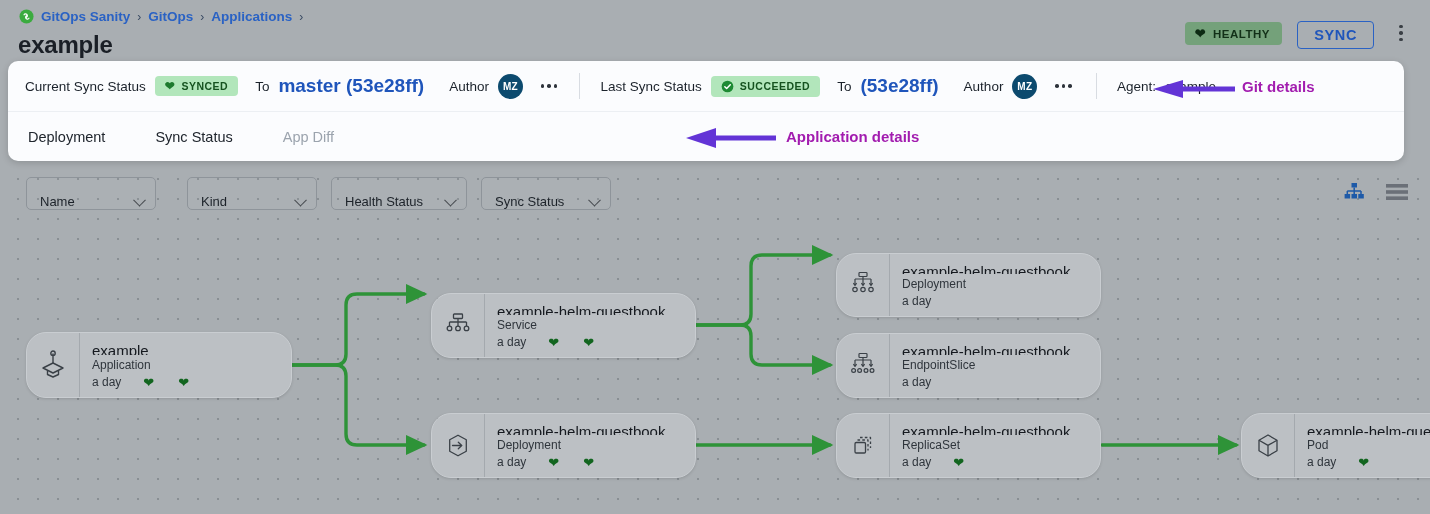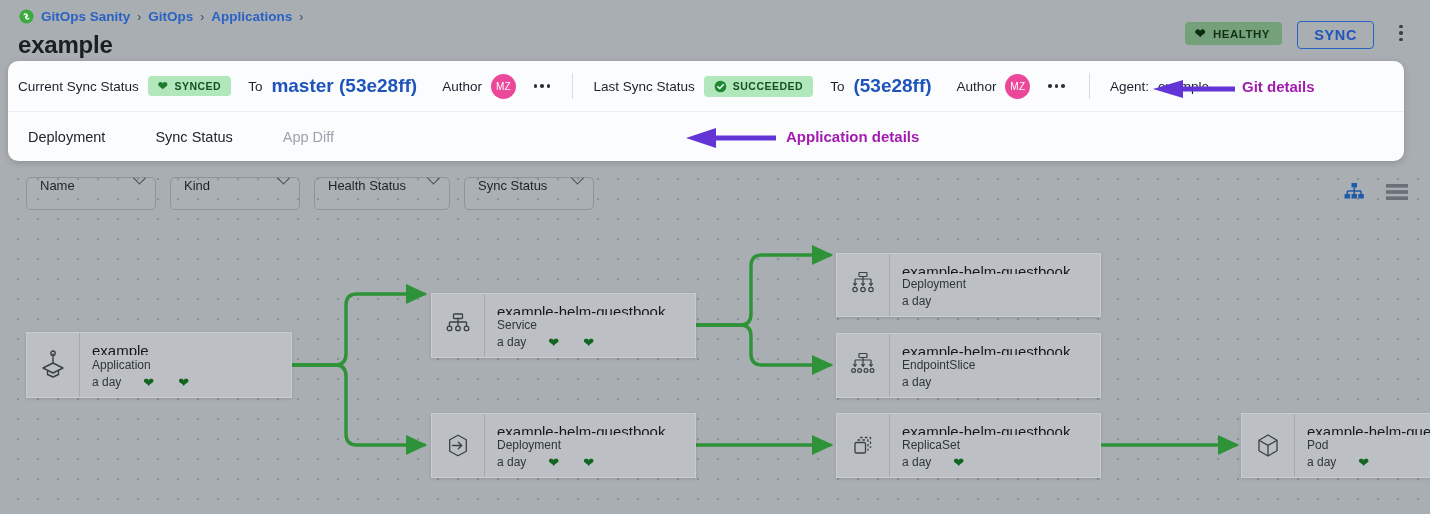--- a/index.html
+++ b/index.html
@@ -69,23 +69,23 @@
   .sb-label { color: #1b222b; font-size: 13.5px; }
   .pill {
     display: inline-flex; align-items: center; gap: 6px;
     background: #b2e6bb; border-radius: 4px; padding: 4px 10px;
     font-size: 10.5px; font-weight: 700; letter-spacing: 0.5px; color: #15521f;
   }
   .pill .heart { font-size: 12px; color: #1d7a2e; line-height: 1; }
   .pill .check { width: 13px; height: 13px; }
   .sb-blue { color: #1f55bb; font-weight: 700; font-size: 19px; }
   .avatar {
-    width: 25px; height: 25px; border-radius: 50%; background: #ec4899;
+    width: 25px; height: 25px; border-radius: 50%; background: #0c4a6e;
     display: flex; align-items: center; justify-content: center;
-    font-size: 10px; font-weight: 400; color: #fff; letter-spacing: 0.3px;
+    font-size: 10px; font-weight: 700; color: #fff; letter-spacing: 0.3px;
   }
   .dots { display: flex; gap: 3px; align-items: center; cursor: pointer; }
   .dots i { width: 3.5px; height: 3.5px; border-radius: 50%; background: #2d333b; display: block; }
   .divider-v { width: 1px; height: 26px; background: #d8dce2; }
 
   
   .tabs {
     position: absolute; left: 0; top: 50px; width: 100%; height: 50px;
     display: flex; align-items: center; border-top: 1px solid #eceff3;
   }
@@ -100,39 +100,39 @@
   .tab.disabled { color: #9ba3ad; }
 
   
   .annot-label { position: absolute; color: #a21caf; font-weight: 700; font-size: 15px; white-space: nowrap; }
   .annot-arrow { position: absolute; }
 
   
   .filters { position: absolute; left: 26px; top: 177px; display: flex; gap: 14px; }
   .filter {
     height: 33px; border: 1px solid #8e949a; border-radius: 5px;
-    display: flex; align-items: flex-start; justify-content: space-between;
+    display: flex; align-items: flex-end; justify-content: space-between;
     padding: 0 11px 0 13px; font-size: 13px; color: #1c2229; cursor: pointer;
     background: rgba(255,255,255,0.03);
   }
   .filter .chev { margin-left: 18px; width: 9px; height: 9px; border-right: 1.6px solid #44484d; border-bottom: 1.6px solid #44484d; transform: rotate(45deg) translate(-3px,-3px); }
   .f-name { width: 130px; }
-  .f-kind { width: 130px; }
+  .f-kind { width: 130px; margin-left: 17px; }
   .f-health { width: 136px; }
   .f-sync { width: 130px; }
 
   .view-toggles { position: absolute; right: 22px; top: 183px; display: flex; gap: 22px; align-items: center; }
   .vt { cursor: pointer; }
 
   
   .node {
     position: absolute;
     background: #bcc0c4;
     border: 1px solid #c9cdd1;
-    border-radius: 0;
+    border-radius: 20px;
     box-shadow: 0 1px 3px rgba(0,0,0,0.13);
     display: flex; align-items: stretch;
     overflow: hidden;
   }
   .node-icon { width: 52px; display: flex; align-items: center; justify-content: center; flex: 0 0 52px; }
   .node-body { flex: 1; border-left: 1px solid #a4a9ae; padding: 9px 10px 8px 12px; display: flex; flex-direction: column; justify-content: center; min-width: 0; }
   .node-title { font-size: 15px; color: #15191f; white-space: nowrap; overflow: hidden; text-overflow: ellipsis; line-height: 1.25; }
   .node-kind { font-size: 12px; color: #2f353c; margin-top: 3px; line-height: 1.2; }
   .node-meta { display: flex; align-items: center; gap: 0; margin-top: 3px; }
   .node-age { font-size: 12px; color: #2f353c; }
@@ -198,21 +198,21 @@
     <div class="kebab">
         <i></i>
         <i></i>
         <i></i>
       </div>
   </div>
 
   <div class="panel">
 
     <div class="status-bar">
-      <div class="sb-group" style="margin-left:10px;align-items:center;">
+      <div class="sb-group" style="margin-left:17px;align-items:center;">
         <span class="sb-label">Current Sync Status</span>
         <span class="pill">
           <span class="heart">❤</span>
           <span>SYNCED</span>
         </span>
         <span class="sb-label" style="margin-left:8px;">To</span>
         <span class="sb-blue">master (53e28ff)</span>
         <span class="sb-label" style="margin-left:16px;">Author</span>
         <span class="avatar">MZ</span>
         <span class="dots" style="margin-left:9px;">

